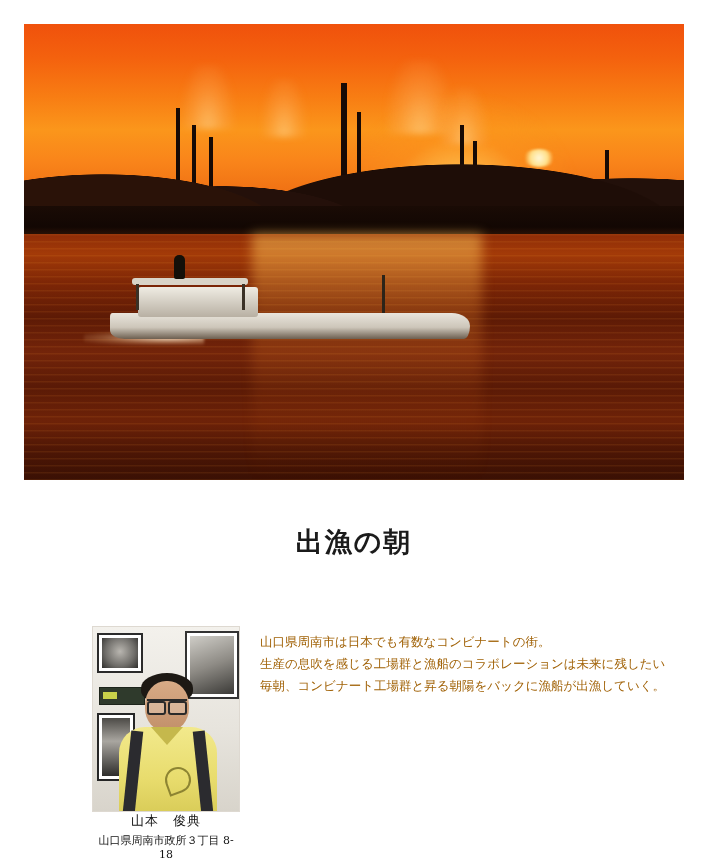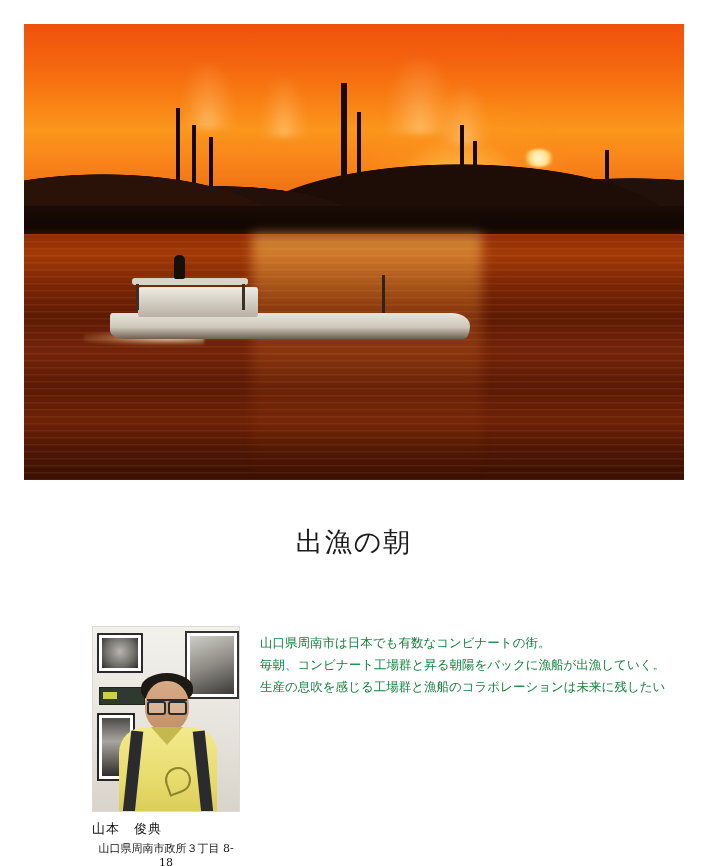--- a/index.html
+++ b/index.html
@@ -227,21 +227,21 @@
   .title {
     position: absolute;
     left: 0;
     top: 524px;
     width: 708px;
     text-align: center;
     font-size: 27px;
     letter-spacing: 2px;
     color: #1b1b1b;
     font-family: "DejaVu Serif", serif;
-    font-weight: 400;
+    font-weight: 700;
   }
 
   
   .author {
     position: absolute;
     left: 92px;
     top: 626px;
     width: 148px;
   }
   .author-photo {
@@ -351,45 +351,45 @@
   .ap-logo {
     position: absolute;
     left: 72px; top: 140px;
     width: 22px; height: 22px;
     border: 2px solid #8d8432;
     border-radius: 50% 50% 50% 0;
     transform: rotate(-20deg);
   }
 
   .author-name {
-    margin-top: 8px;
-    text-align: left;
+    margin-top: 0;
+    text-align: center;
     font-size: 13px;
     letter-spacing: 1px;
     color: #141414;
     font-family: "DejaVu Serif", serif;
   }
   .author-address {
     margin-top: 3px;
     text-align: center;
     font-size: 11px;
     color: #141414;
     font-family: "DejaVu Serif", serif;
   }
 
   
   .body-text {
     position: absolute;
     left: 260px;
     top: 632px;
     width: 410px;
-    font-family: Liberation Serif, serif;
+    font-family: Liberation Mono, monospace;
     font-size: 12.5px;
     line-height: 22px;
-    color: #15803d;
+    color: #a16207;
   }
   .body-text p {
     margin: 0;
     white-space: nowrap;
   }
 </style>
 </head>
 <body>
 
 <div class="page">
@@ -450,17 +450,17 @@
       <div class="ap-strap-l"></div>
       <div class="ap-strap-r"></div>
       <div class="ap-logo"></div>
     </div>
     <div class="author-name">山本　俊典</div>
     <div class="author-address">山口県周南市政所３丁目 8-18</div>
   </div>
 
   <div class="body-text">
     <p>山口県周南市は日本でも有数なコンビナートの街。</p>
+    <p>生産の息吹を感じる工場群と漁船のコラボレーションは未来に残したい</p>
     <p>毎朝、コンビナート工場群と昇る朝陽をバックに漁船が出漁していく。</p>
-    <p>生産の息吹を感じる工場群と漁船のコラボレーションは未来に残したい</p>
   </div>
 
 </div>
 
 </body></html>

